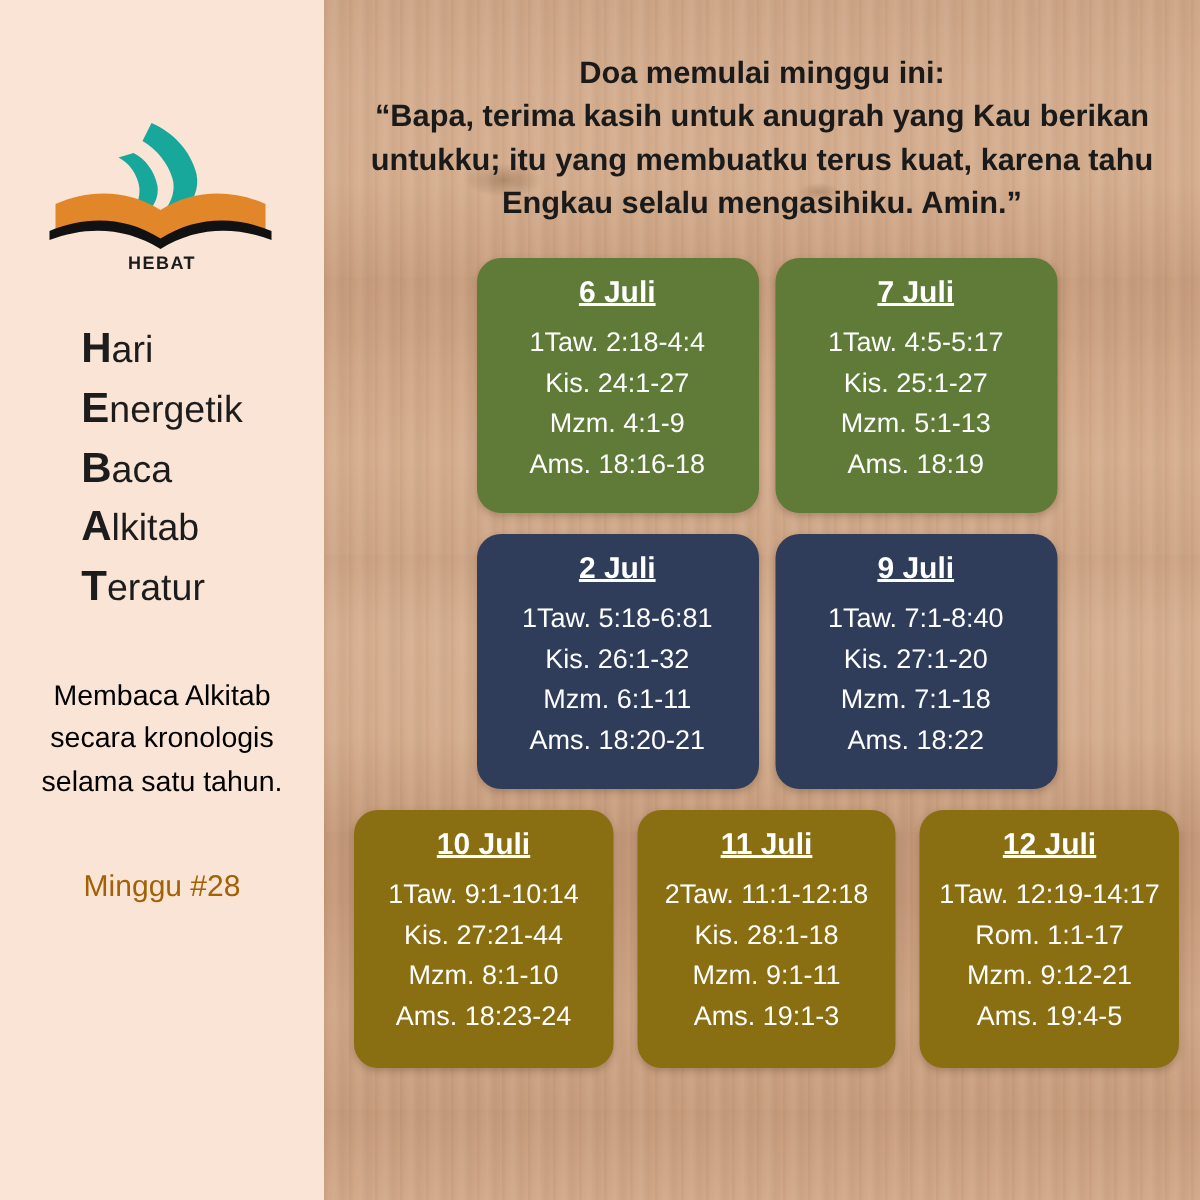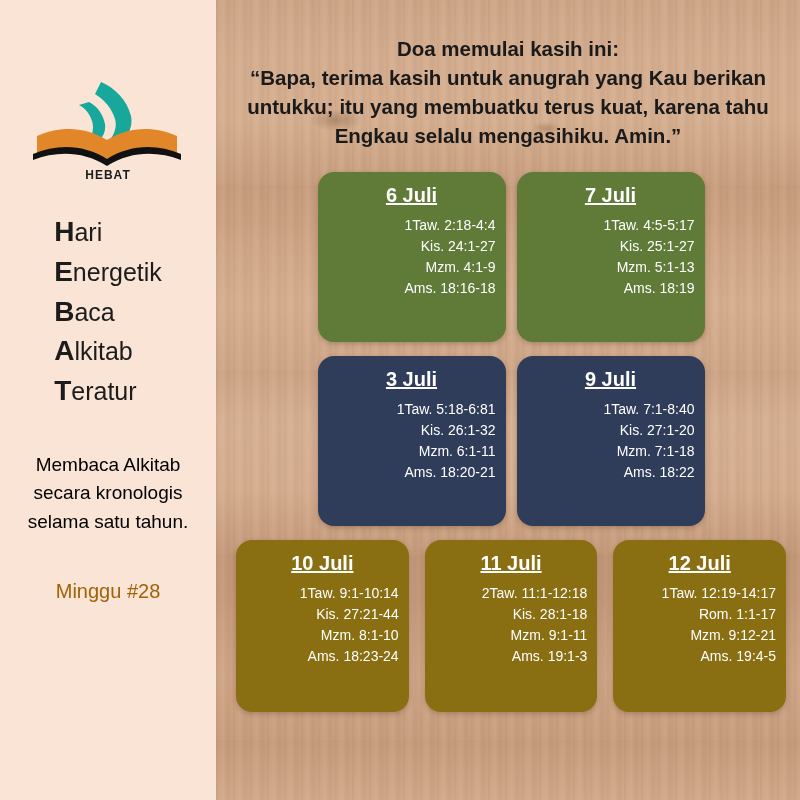--- a/index.html
+++ b/index.html
@@ -153,24 +153,23 @@
     min-height: 172px;
   }
   .card .date {
     font-size: 20px;
     font-weight: bold;
     text-decoration: underline;
     margin-bottom: 8px;
     display: block;
   }
   .card .ref {
-    font-size: 14px;
+    font-size: 18px;
     line-height: 1.5;
     display: block;
-    text-align: right;
   }
   .green { background: #5f7b37; }
   .navy  { background: #2f3c5a; }
   .olive { background: #8a6e12; }
 </style>
 </head>
 <body>
 
 <div class="poster">
 
@@ -196,21 +195,21 @@
       <div class="acronym-line"><span class="cap">T</span><span>eratur</span></div>
     </div>
 
     <div class="blurb">Membaca Alkitab secara kronologis selama satu tahun.</div>
     <div class="week">Minggu #28</div>
   </div>
 
   <div class="wood">
 
     <div class="prayer">
-      <div>Doa memulai kasih ini:</div>
+      <div>Doa memulai minggu ini:</div>
       <div>“Bapa, terima kasih untuk anugrah yang Kau berikan untukku; itu yang membuatku terus kuat, karena tahu Engkau selalu mengasihiku. Amin.”</div>
     </div>
 
     <div class="grid">
 
       <div class="row row-pair">
         <div class="card green">
           <span class="date">6 Juli</span>
           <span class="ref">1Taw. 2:18-4:4</span>
           <span class="ref">Kis. 24:1-27</span>
@@ -221,21 +220,21 @@
           <span class="date">7 Juli</span>
           <span class="ref">1Taw. 4:5-5:17</span>
           <span class="ref">Kis. 25:1-27</span>
           <span class="ref">Mzm. 5:1-13</span>
           <span class="ref">Ams. 18:19</span>
         </div>
       </div>
 
       <div class="row row-pair">
         <div class="card navy">
-          <span class="date">3 Juli</span>
+          <span class="date">2 Juli</span>
           <span class="ref">1Taw. 5:18-6:81</span>
           <span class="ref">Kis. 26:1-32</span>
           <span class="ref">Mzm. 6:1-11</span>
           <span class="ref">Ams. 18:20-21</span>
         </div>
         <div class="card navy">
           <span class="date">9 Juli</span>
           <span class="ref">1Taw. 7:1-8:40</span>
           <span class="ref">Kis. 27:1-20</span>
           <span class="ref">Mzm. 7:1-18</span>

